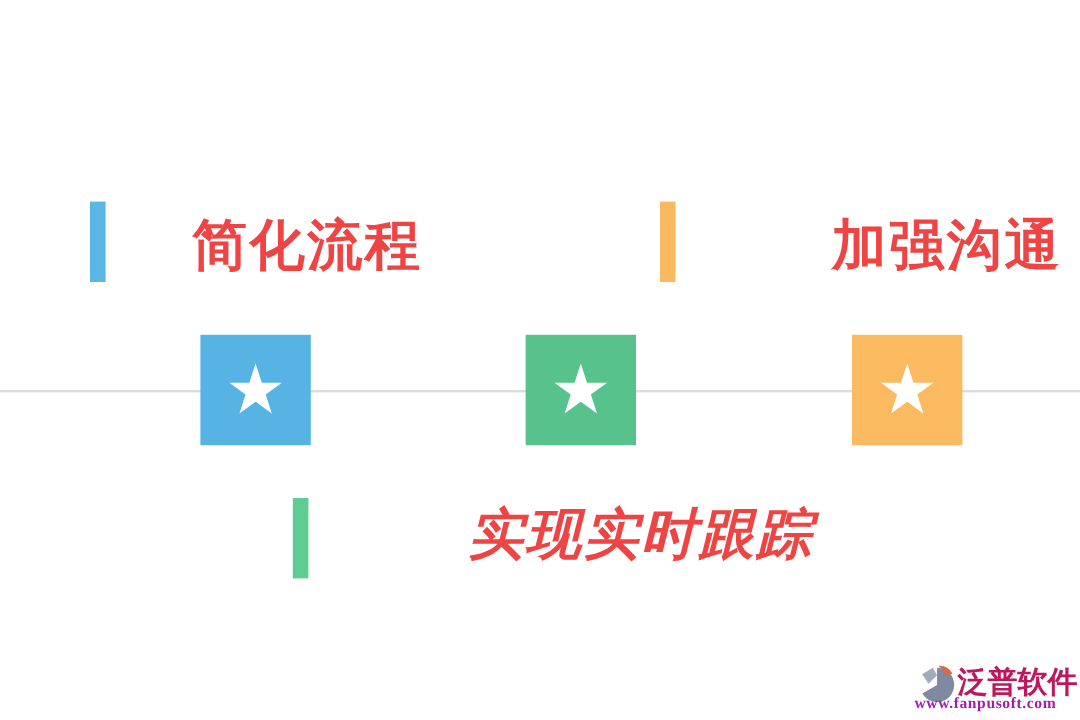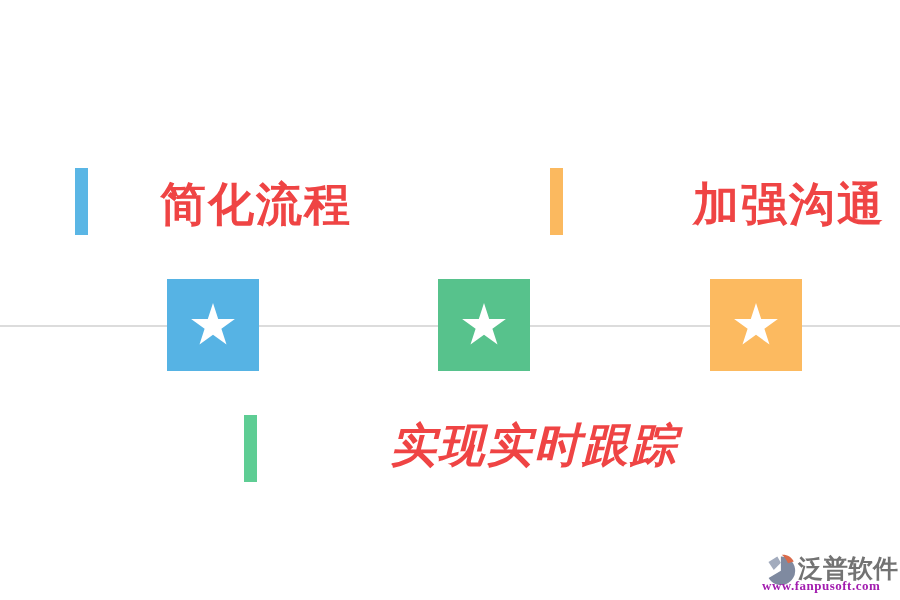--- a/index.html
+++ b/index.html
@@ -114,17 +114,17 @@
       <polygon fill="#ffffff" points="25,3 30.2,18.9 46.9,18.9 33.4,28.7 38.5,44.6 25,34.8 11.5,44.6 16.6,28.7 3.1,18.9 19.8,18.9"></polygon>
     </svg>
   </div>
 
   <div class="logo">
     <svg class="logo-mark" width="32" height="32" viewBox="0 0 36 36">
       <path d="M19,20 L19,4 A16,16 0 1 1 5.2,28 Z" style="fill: rgb(127, 138, 160);"></path>
       <polygon points="15,4 5,10 11,19 19,11" style="fill: rgb(162, 171, 189);"></polygon>
       <path d="M20,2 C26,1.5 31,4.5 33.5,9.5 L27,11.5 C25,7 22.8,4 20,2 Z" style="fill: rgb(217, 106, 74);"></path>
     </svg>
-    <div class="logo-name" style="color: #737373;">泛普软件</div>
+    <div class="logo-name" style="color: #be185d;">泛普软件</div>
     <div class="logo-url" style="color: #a21caf;">www.fanpusoft.com</div>
   </div>
 
 </div>
 
 </body></html>

